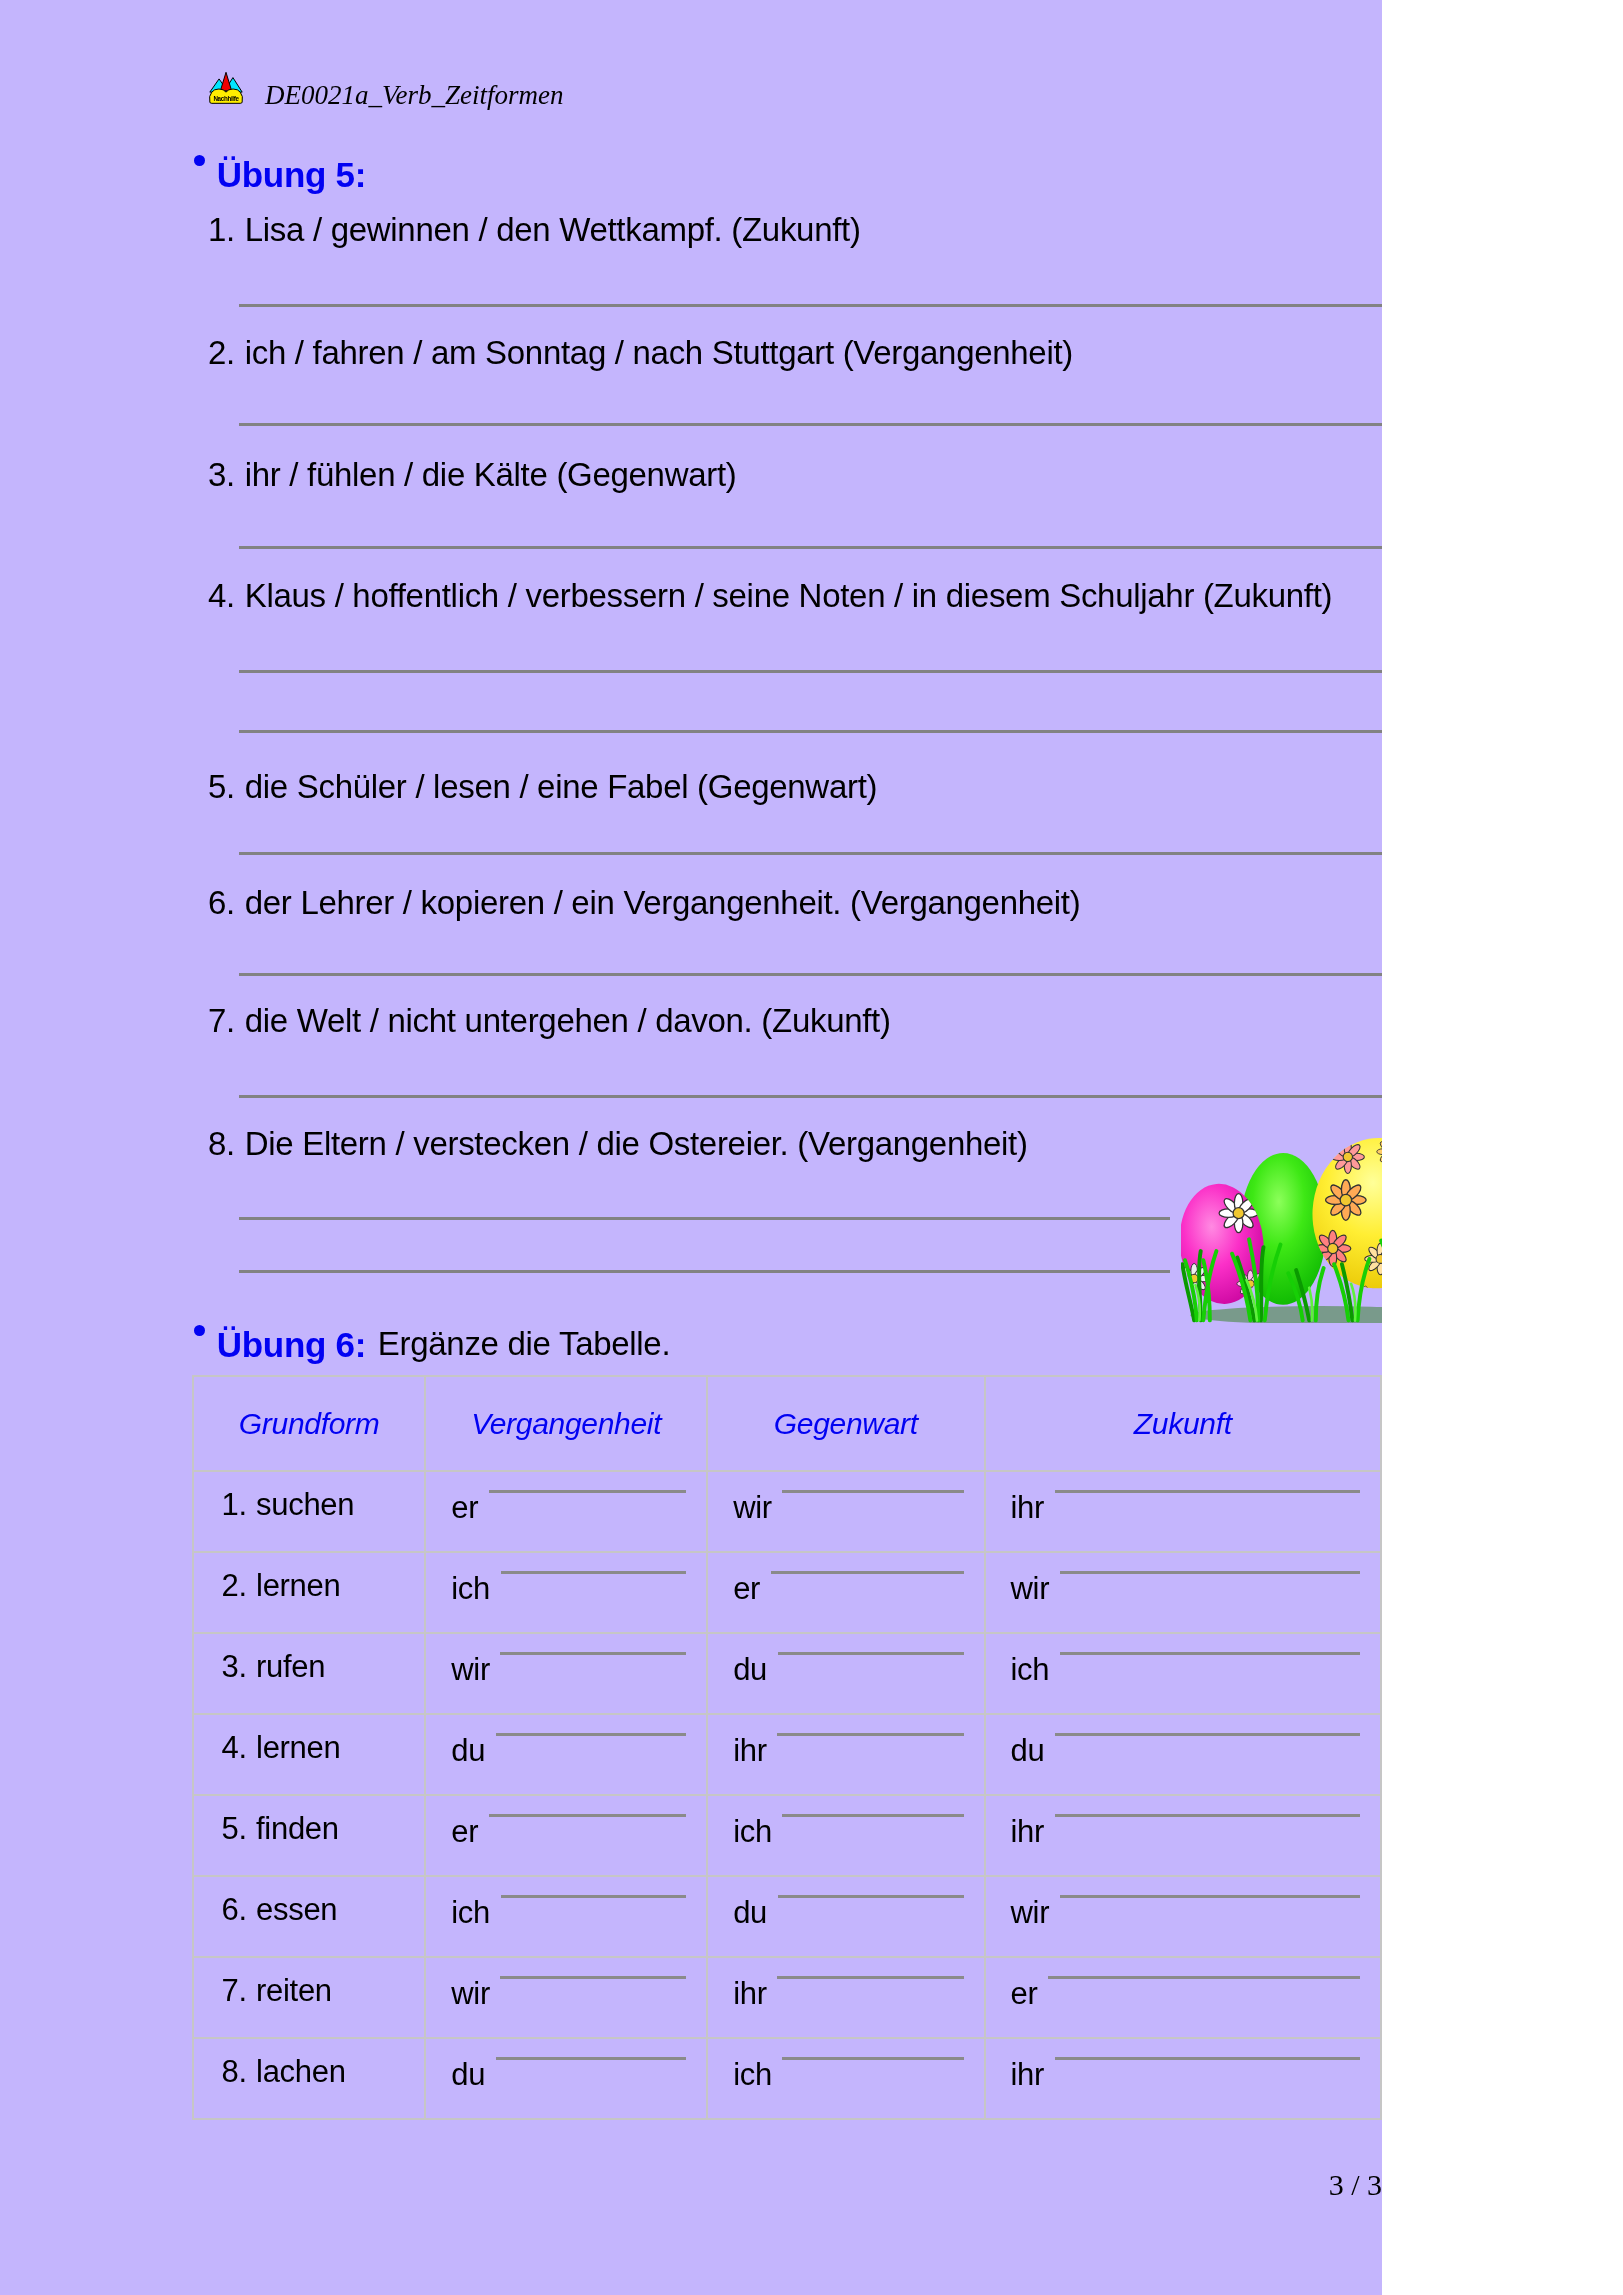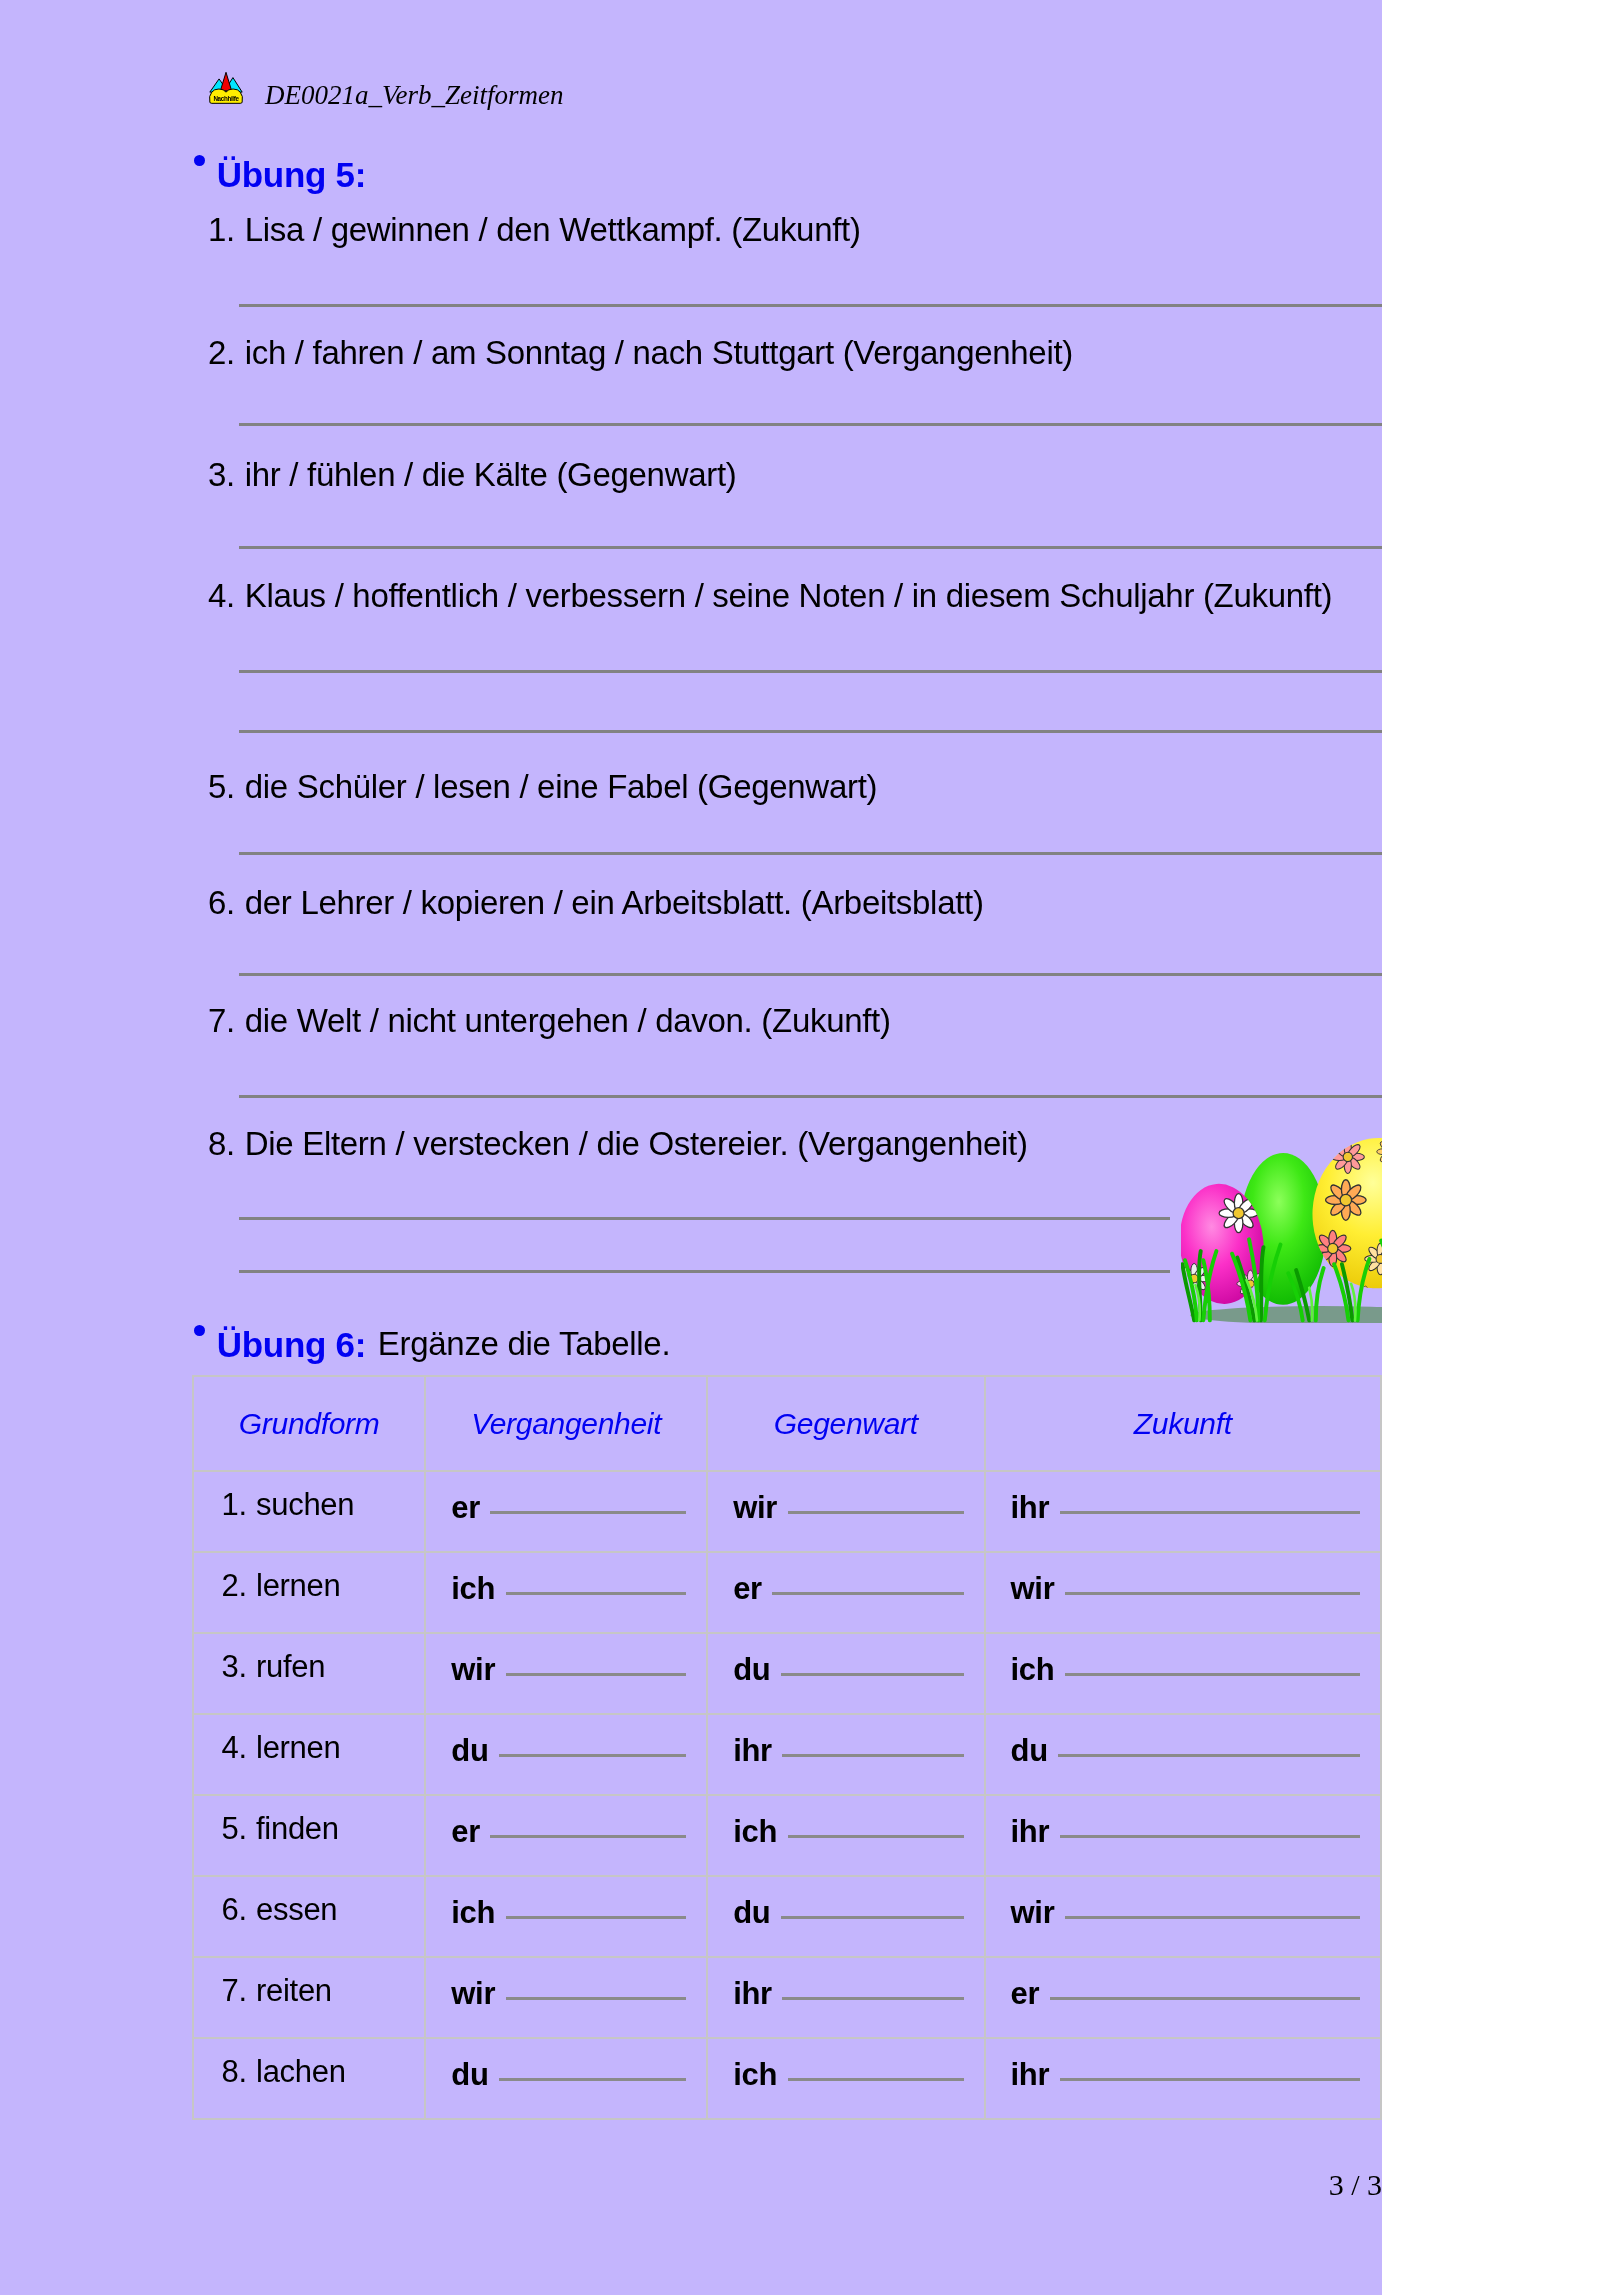--- a/index.html
+++ b/index.html
@@ -26,21 +26,21 @@
   .rule.short{width:931px;}
 
   
   table.conj{position:absolute;left:192px;top:1375px;border-collapse:collapse;table-layout:fixed;}
   table.conj th,table.conj td{border:2px solid #c6c6c6;padding:8px;}
   table.conj th{color:#0202f2;font-style:italic;font-weight:normal;font-size:30px;
                 text-align:center;vertical-align:middle;height:77px;}
   table.conj td{vertical-align:bottom;font-size:31px;}
   tr.datarow{height:81px;}
   .vcell{display:flex;align-items:flex-end;gap:9.2px;padding:0 0 19.6px 19.6px;}
-  .pcell{display:flex;align-items:center;padding:0 11.8px 17px 17px;font-weight:bold;}
+  .pcell{display:flex;align-items:flex-start;padding:0 11.8px 17px 17px;}
   .blank{flex:1;height:0;border-bottom:3.3px solid #8a8a8a;margin-left:10.5px;margin-bottom:-8.5px;}
 
   
   .footer{left:0;right:0;top:2168px;text-align:right;
           font-family:"Liberation Serif",serif;font-size:30px;letter-spacing:0;}
 </style>
 </head>
 <body>
 
 <div class="page">
@@ -86,21 +86,21 @@
   <div class="rule" style="top:730px"></div>
 
   <div class="abs item" style="left:208px;top:768px">
     <span class="num">5.</span>
     <span>die Schüler / lesen / eine Fabel (Gegenwart)</span>
   </div>
   <div class="rule" style="top:852px"></div>
 
   <div class="abs item" style="left:208px;top:884px">
     <span class="num">6.</span>
-    <span>der Lehrer / kopieren / ein Arbeitsblatt. (Arbeitsblatt)</span>
+    <span>der Lehrer / kopieren / ein Vergangenheit. (Vergangenheit)</span>
   </div>
   <div class="rule" style="top:973px"></div>
 
   <div class="abs item" style="left:208px;top:1002px">
     <span class="num">7.</span>
     <span>die Welt / nicht untergehen / davon. (Zukunft)</span>
   </div>
   <div class="rule" style="top:1095px"></div>
 
   <div class="abs item" style="left:208px;top:1125px">

